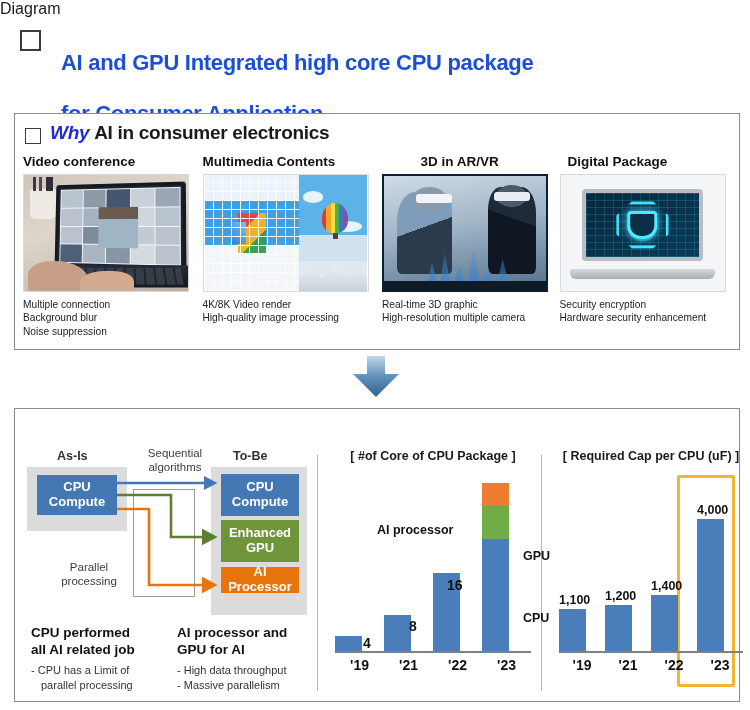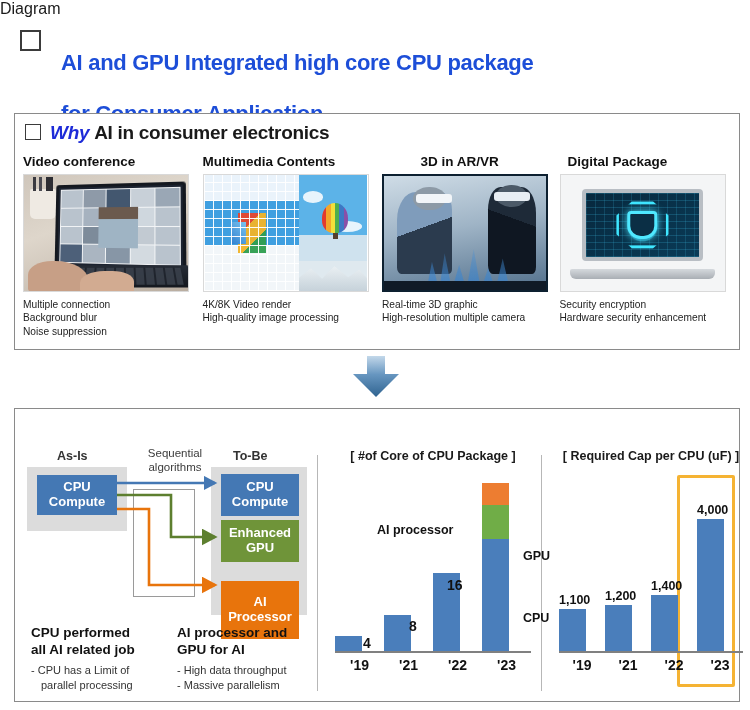--- a/index.html
+++ b/index.html
@@ -25,21 +25,21 @@
     letter-spacing:-0.3px; color:#1d4ed8;
   }
   #subtitle {
     margin-left:34px; margin-top:5px;
     font-size:16.5px; font-weight:normal; color:#1a1a1a;
     letter-spacing:-0.2px;
   }
 
   
   .panel { position:absolute; border:1.3px solid #8a8a8a; background:#fff; }
-  .panel-head { display:flex; align-items:flex-start; gap:9px; }
+  .panel-head { display:flex; align-items:flex-end; gap:9px; }
   .panel-head .sq-checkbox { width:16px; height:16px; border-width:1.6px; margin-top:2px; }
   .panel-head-text { font-size:19px; font-weight:bold; letter-spacing:-0.3px; }
   .blue-ital { color:#1d2bd8; font-style:italic; font-weight:bold; }
 
   
   #why-panel { left:14px; top:113px; width:726px; height:237px; }
   #why-head { position:absolute; left:10px; top:8px; }
   #why-grid {
     position:absolute; left:0; top:40px; width:100%;
     display:flex;
@@ -354,28 +354,29 @@
   <div id="mig-body">
 
     <div class="vdiv" style="left:302px;"></div>
     <div class="vdiv" style="left:526px;"></div>
 
     <div id="diag">
       <div class="diag-lbl" style="left:36px;top:0px;">As-Is</div>
       <div class="diag-lbl" style="left:212px;top:0px;">To-Be</div>
 
       <div class="note" style="left:114px;top:-2px;width:80px;">Sequential<br>algorithms</div>
+      <div class="note" style="left:28px;top:112px;width:80px;">Parallel<br>processing</div>
 
       <div class="gray-grp" style="left:6px;top:18px;width:100px;height:64px;"></div>
       <div class="blk cpu" style="left:16px;top:26px;width:80px;height:40px;">CPU<br>Compute</div>
 
       <div class="gray-grp" style="left:190px;top:18px;width:96px;height:148px;"></div>
       <div class="blk cpu" style="left:200px;top:25px;width:78px;height:42px;">CPU<br>Compute</div>
       <div class="blk gpu" style="left:200px;top:71px;width:78px;height:42px;">Enhanced<br>GPU</div>
-      <div class="blk ai" style="left:200px;top:132px;width:78px;height:58px;">AI<br>Processor</div>
+      <div class="blk ai" style="left:200px;top:118px;width:78px;height:26px;">AI<br>Processor</div>
 
       <div class="wbox" style="left:112px;top:40px;width:62px;height:108px;"></div>
 
       <svg style="position:absolute;left:0;top:0;width:290px;height:180px;" viewBox="0 0 290 180">
         <defs>
           <marker id="mb" markerWidth="7" markerHeight="7" refX="5" refY="3.2" orient="auto">
             <path d="M0,0 L6,3.2 L0,6.4 z" fill="#4478b4"></path>
             </marker>
           <marker id="mg" markerWidth="7" markerHeight="7" refX="5" refY="3.2" orient="auto">
             <path d="M0,0 L6,3.2 L0,6.4 z" fill="#5d7f2f"></path>

